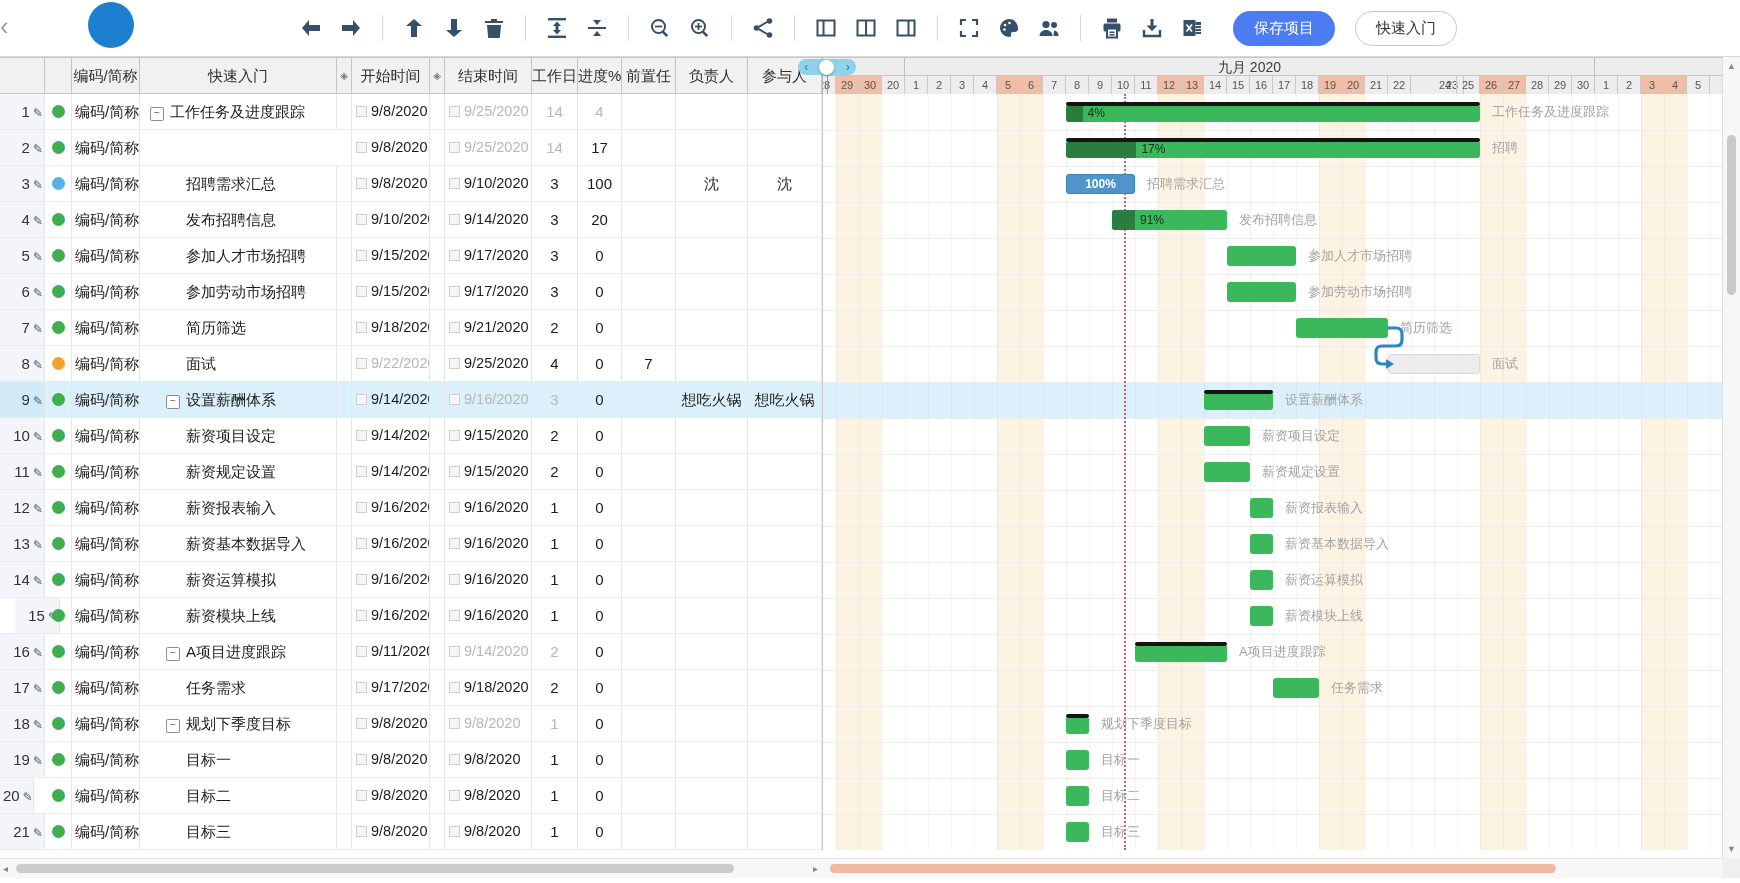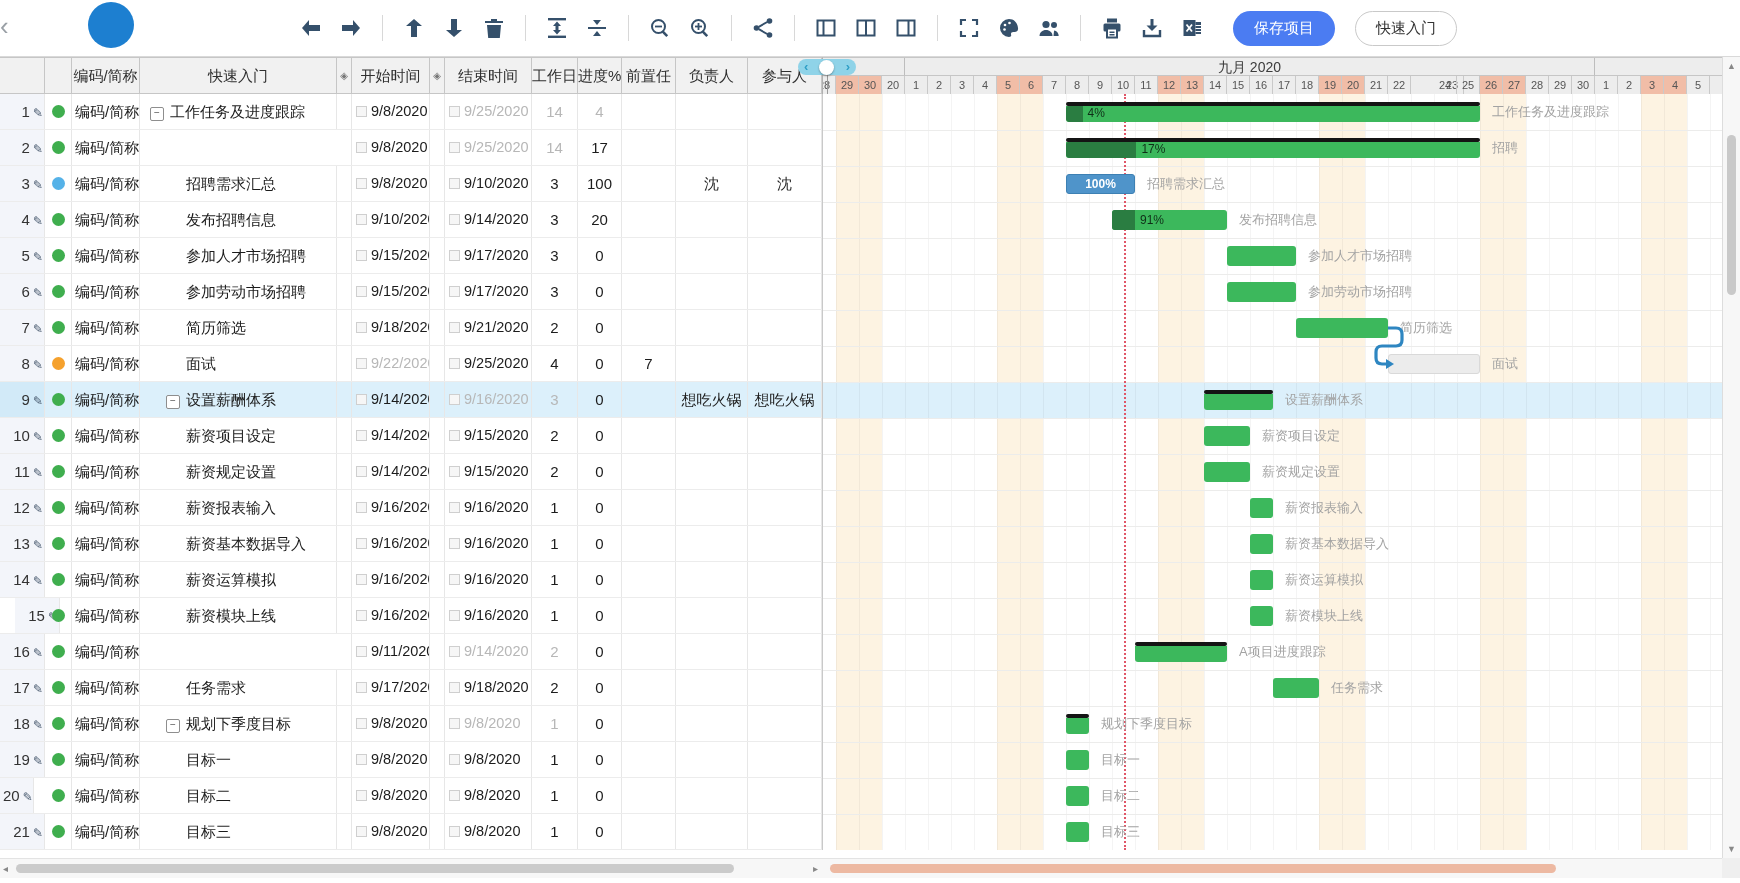--- a/index.html
+++ b/index.html
@@ -503,20 +503,21 @@
         <div class="tcell c-pred" style="left: 622px; width: 54px;"></div>
         <div class="tcell c-owner" style="left: 676px; width: 72px;"></div>
         <div class="tcell c-part" style="left: 748px; width: 74px;"></div>
       </div>
       <div class="trow" style="top: 540px;">
         <div class="tcell c-num" style="left: 0px; width: 45px;"><span>16</span><span class="pencil">✎</span></div>
         <div class="tcell c-dot" style="left: 45px; width: 27px;">
           <div class="dotc" style="background: rgb(63, 174, 78);"></div>
         </div>
         <div class="tcell c-code" style="left: 72px; width: 68px;">编码/简称</div>
+        <div class="tcell c-name" style="left: 140px; width: 197px; padding-left: 26px;"><span class="tog">−</span><span>A项目进度跟踪</span></div>
         <div class="tcell c-dia1" style="left: 337px; width: 15px;"></div>
         <div class="tcell c-start" style="left: 352px; width: 78px;"><span class="cb"></span><span>9/11/2020</span></div>
         <div class="tcell c-dia2" style="left: 430px; width: 15px;"></div>
         <div class="tcell c-end" style="left: 445px; width: 87px;"><span class="cb"></span><span class="gray">9/14/2020</span></div>
         <div class="tcell c-days gray" style="left: 532px; width: 46px;">2</div>
         <div class="tcell c-progress" style="left: 578px; width: 44px;">0</div>
         <div class="tcell c-pred" style="left: 622px; width: 54px;"></div>
         <div class="tcell c-owner" style="left: 676px; width: 72px;"></div>
         <div class="tcell c-part" style="left: 748px; width: 74px;"></div>
       </div>

